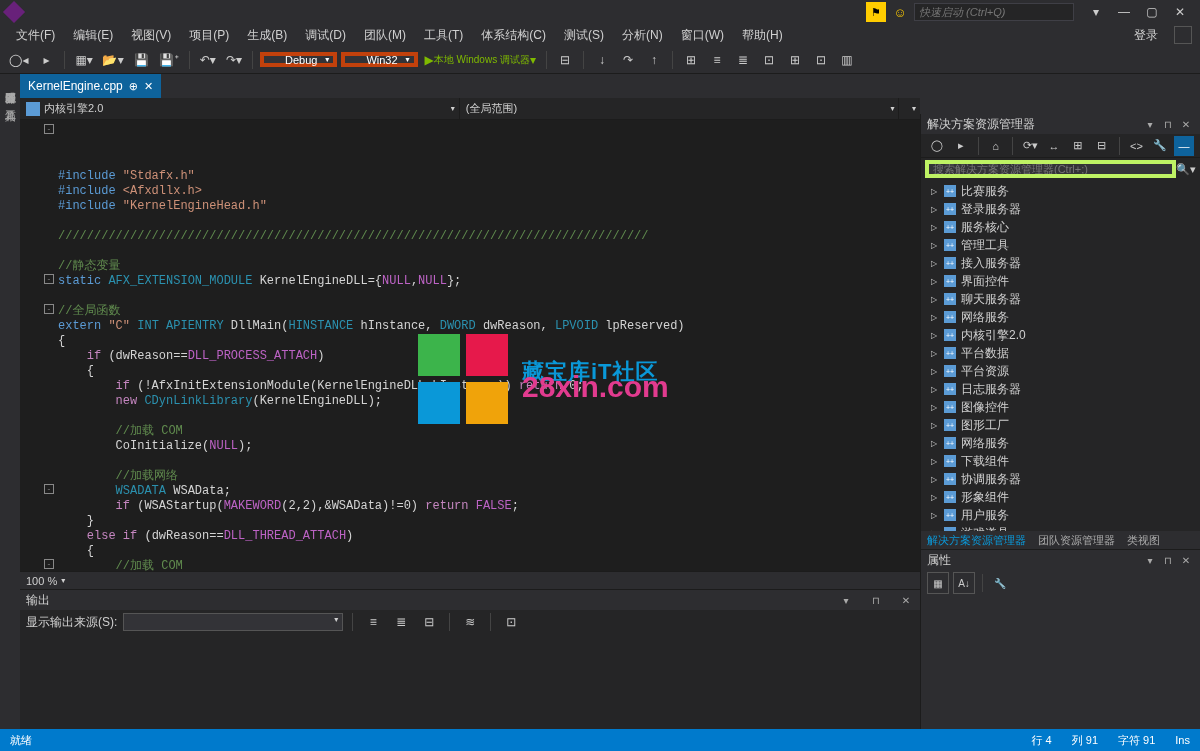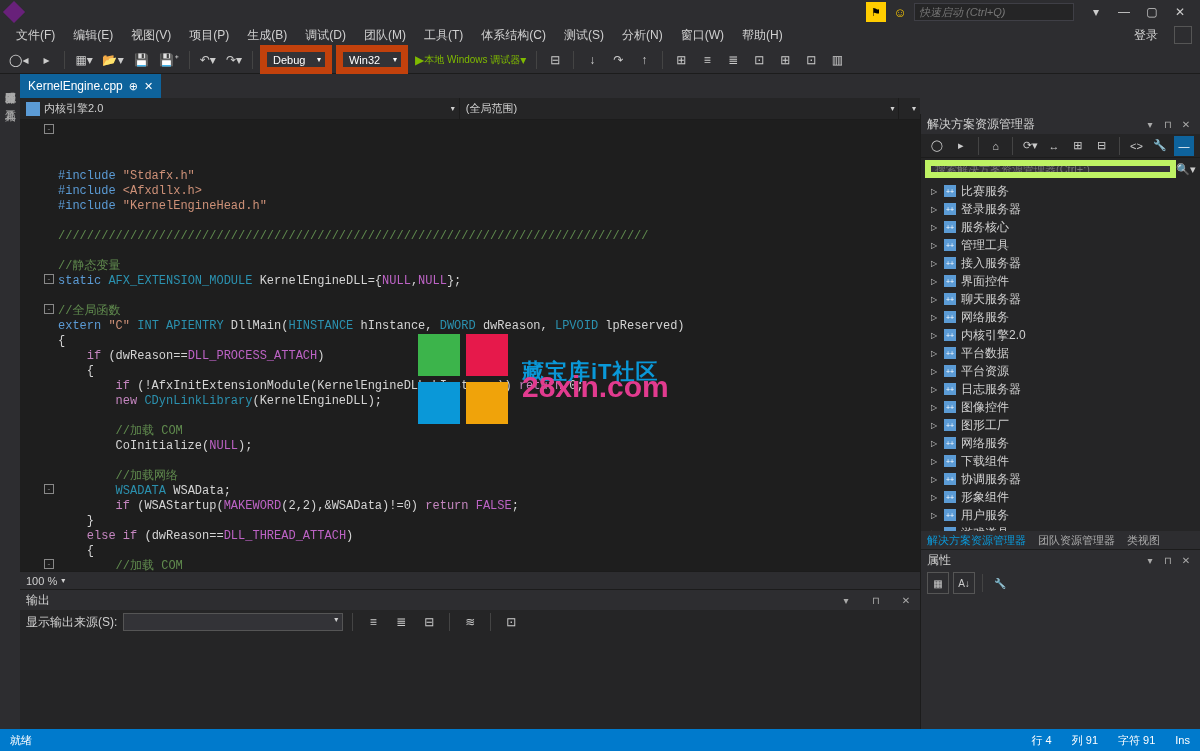--- a/index.html
+++ b/index.html
@@ -33,21 +33,21 @@
 
 .menubar { height: 22px; background: #2d2d30; display: flex; align-items: center; padding: 0 8px; gap: 2px; }
 .menu-item { padding: 2px 8px; cursor: default; }
 .menubar-spacer { flex: 1; }
 .menu-login { padding: 2px 8px; }
 .menu-avatar { width: 18px; height: 18px; border: 1px solid #555; margin-left: 6px; }
 
 .toolbar { height: 28px; background: #2d2d30; border-bottom: 1px solid #1c1c1c; display: flex; align-items: center; padding: 0 6px; gap: 4px; }
 .tb-btn { height: 22px; min-width: 22px; display: flex; align-items: center; justify-content: center; padding: 0 3px; color: #ccc; }
 .tb-sep { width: 1px; height: 18px; background: #444; margin: 0 3px; }
-.tb-select { height: 29px; background: #333337; border: 7px solid #c2410c; color: #fff; padding: 0 16px 0 6px; font-size: 11px; min-width: 72px; position: relative; display: flex; align-items: center; }
+.tb-select { height: 15px; background: #333337; border: 4px solid #c2410c; color: #fff; padding: 0 16px 0 21px; font-size: 11px; min-width: 72px; position: relative; display: flex; align-items: center; }
 .tb-select::after { content: "▾"; position: absolute; right: 4px; font-size: 8px; }
 .tb-play { color: #7fba00; }
 .tb-label { font-size: 10px; }
 
 .main { flex: 1; display: flex; min-height: 0; }
 .left-gutter { width: 20px; background: #2d2d30; color: #aaa; display: flex; flex-direction: column; align-items: center; padding-top: 6px; gap: 10px; }
 .gutter-label { writing-mode: vertical-rl; font-size: 11px; padding: 4px 0; }
 .center-col { flex: 1; display: flex; flex-direction: column; min-width: 0; }
 
 .doc-tab-row { height: 24px; background: #2d2d30; display: flex; align-items: stretch; }
@@ -91,21 +91,21 @@
 .panel-tbsel { height: 18px; min-width: 220px; background: #333337; border: 1px solid #555; position: relative; }
 .panel-tbsel::after { content: "▾"; position: absolute; right: 4px; top: 1px; font-size: 8px; }
 .panel-body { flex: 1; background: #252526; }
 
 .right-col { width: 280px; background: #252526; display: flex; flex-direction: column; border-left: 1px solid #1c1c1c; margin-top: 40px; }
 .se-header { height: 20px; display: flex; align-items: center; padding: 0 6px; background: #2d2d30; }
 .se-toolbar { height: 24px; display: flex; align-items: center; padding: 0 6px; gap: 4px; border-bottom: 1px solid #1c1c1c; background: #252526; }
 .se-tb-btn { width: 20px; height: 20px; display: flex; align-items: center; justify-content: center; color: #ccc; font-size: 11px; }
 .se-tb-btn.active { background: #0e639c; color: #fff; }
 .se-search { height: 22px; display: flex; align-items: center; padding: 0 4px; }
-.se-search-input { flex: 1; height: 18px; background: #333337; border: 6px solid #bef264; color: #888; padding: 0 4px; font-size: 11px; }
+.se-search-input { flex: 1; height: 18px; background: #333337; border: 4px solid #bef264; color: #888; padding: 0 4px; font-size: 11px; }
 .se-tree { flex: 1; overflow-y: auto; padding: 2px 0; }
 .tree-item { height: 18px; display: flex; align-items: center; padding-left: 10px; font-size: 12px; }
 .tree-caret { width: 10px; color: #ccc; font-size: 8px; margin-right: 2px; }
 .tree-icon { width: 14px; height: 14px; margin-right: 4px; display: flex; align-items: center; justify-content: center; }
 .pane-tabs { height: 18px; display: flex; background: #2d2d30; font-size: 11px; }
 .pane-tab { padding: 0 6px; display: flex; align-items: center; color: #aaa; }
 .pane-tab.active { color: #0a98d8; }
 
 .props-panel { height: 180px; border-top: 1px solid #1c1c1c; display: flex; flex-direction: column; }
 .props-toolbar { height: 26px; display: flex; align-items: center; padding: 0 6px; gap: 4px; background: #2d2d30; }

